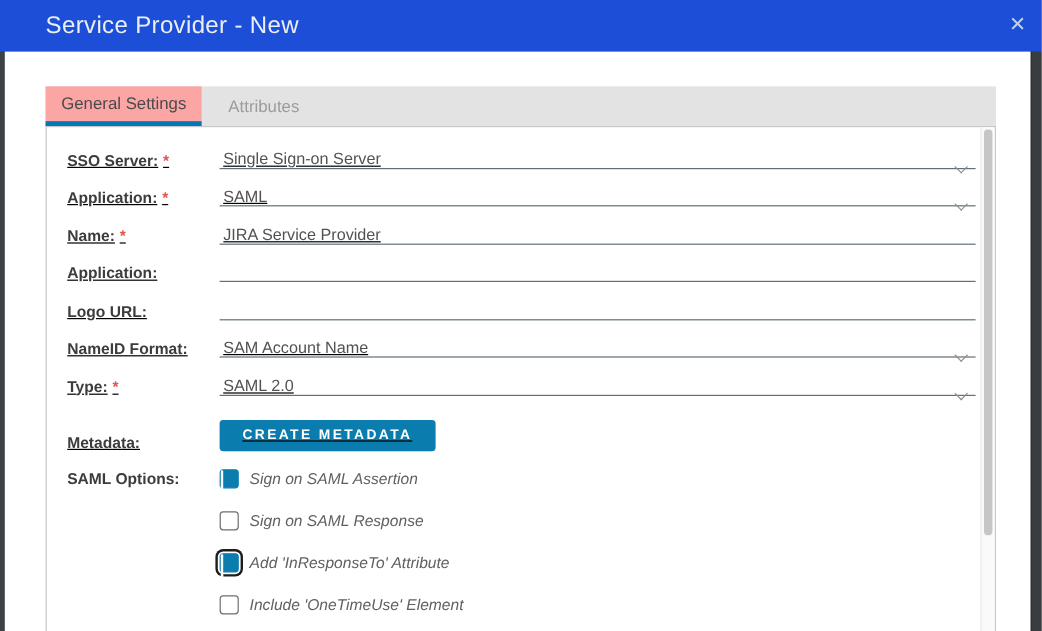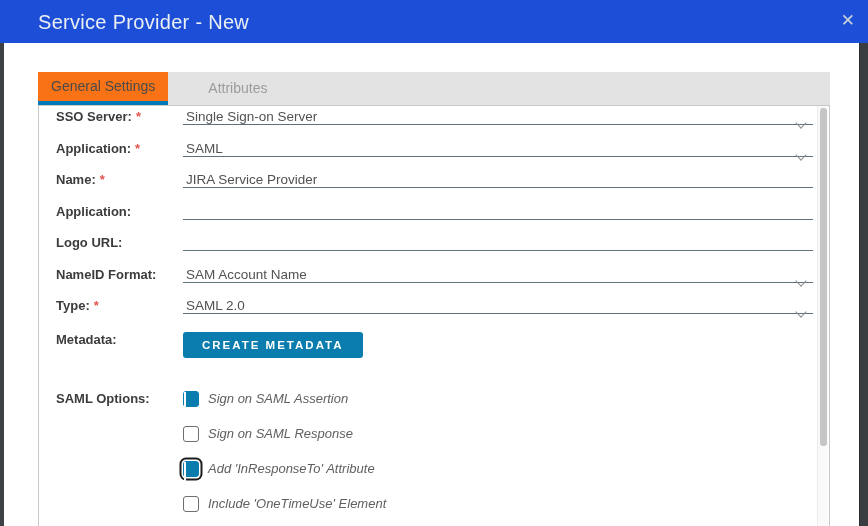--- a/index.html
+++ b/index.html
@@ -40,35 +40,35 @@
   
   .tabbar {
     position:absolute; left:34px; top:29px; width:792px; height:33px;
     background:#e3e3e3; display:flex;
   }
   .tab {
     font-size:14px; color:#9c9c9c; padding:0 13px; line-height:33px;
     cursor:pointer; white-space:nowrap;
   }
   .tab.active {
-    background:#f97316; color:#4a4a4a;
+    background:#fca5a5; color:#4a4a4a;
     border-bottom:4px solid #0079b8; line-height:29px;
     padding:0 13px;
     text-align:center;
   }
-  .tab.inactive { padding:0 40px;text-align:center; }
+  .tab.inactive { padding:0 22px;text-align:center; }
 
   
   .panel {
     position:absolute; left:34px; top:62px; width:792px; height:421px;
     background:#ffffff; border:1px solid #c8c8c8; border-bottom:none;
   }
   .rows { padding-top:3px; }
 
-  .field-row { display:flex; height:31.5px; align-items:flex-start; }
+  .field-row { display:flex; height:31.5px; align-items:flex-end;text-decoration:underline; }
   .row-label {
     width:144px; min-width:144px; padding-left:17px;
     display:flex; align-items:center;
     font-size:13px; font-weight:bold; color:#3c3c3c;
   }
   .req { color:#e0544c; margin-left:4px; font-weight:bold; font-size:13px; }
   .row-control {
     flex:1; margin-right:16px; position:relative;
     display:flex; align-items:center;
     border-bottom:1px solid #5f707a;

